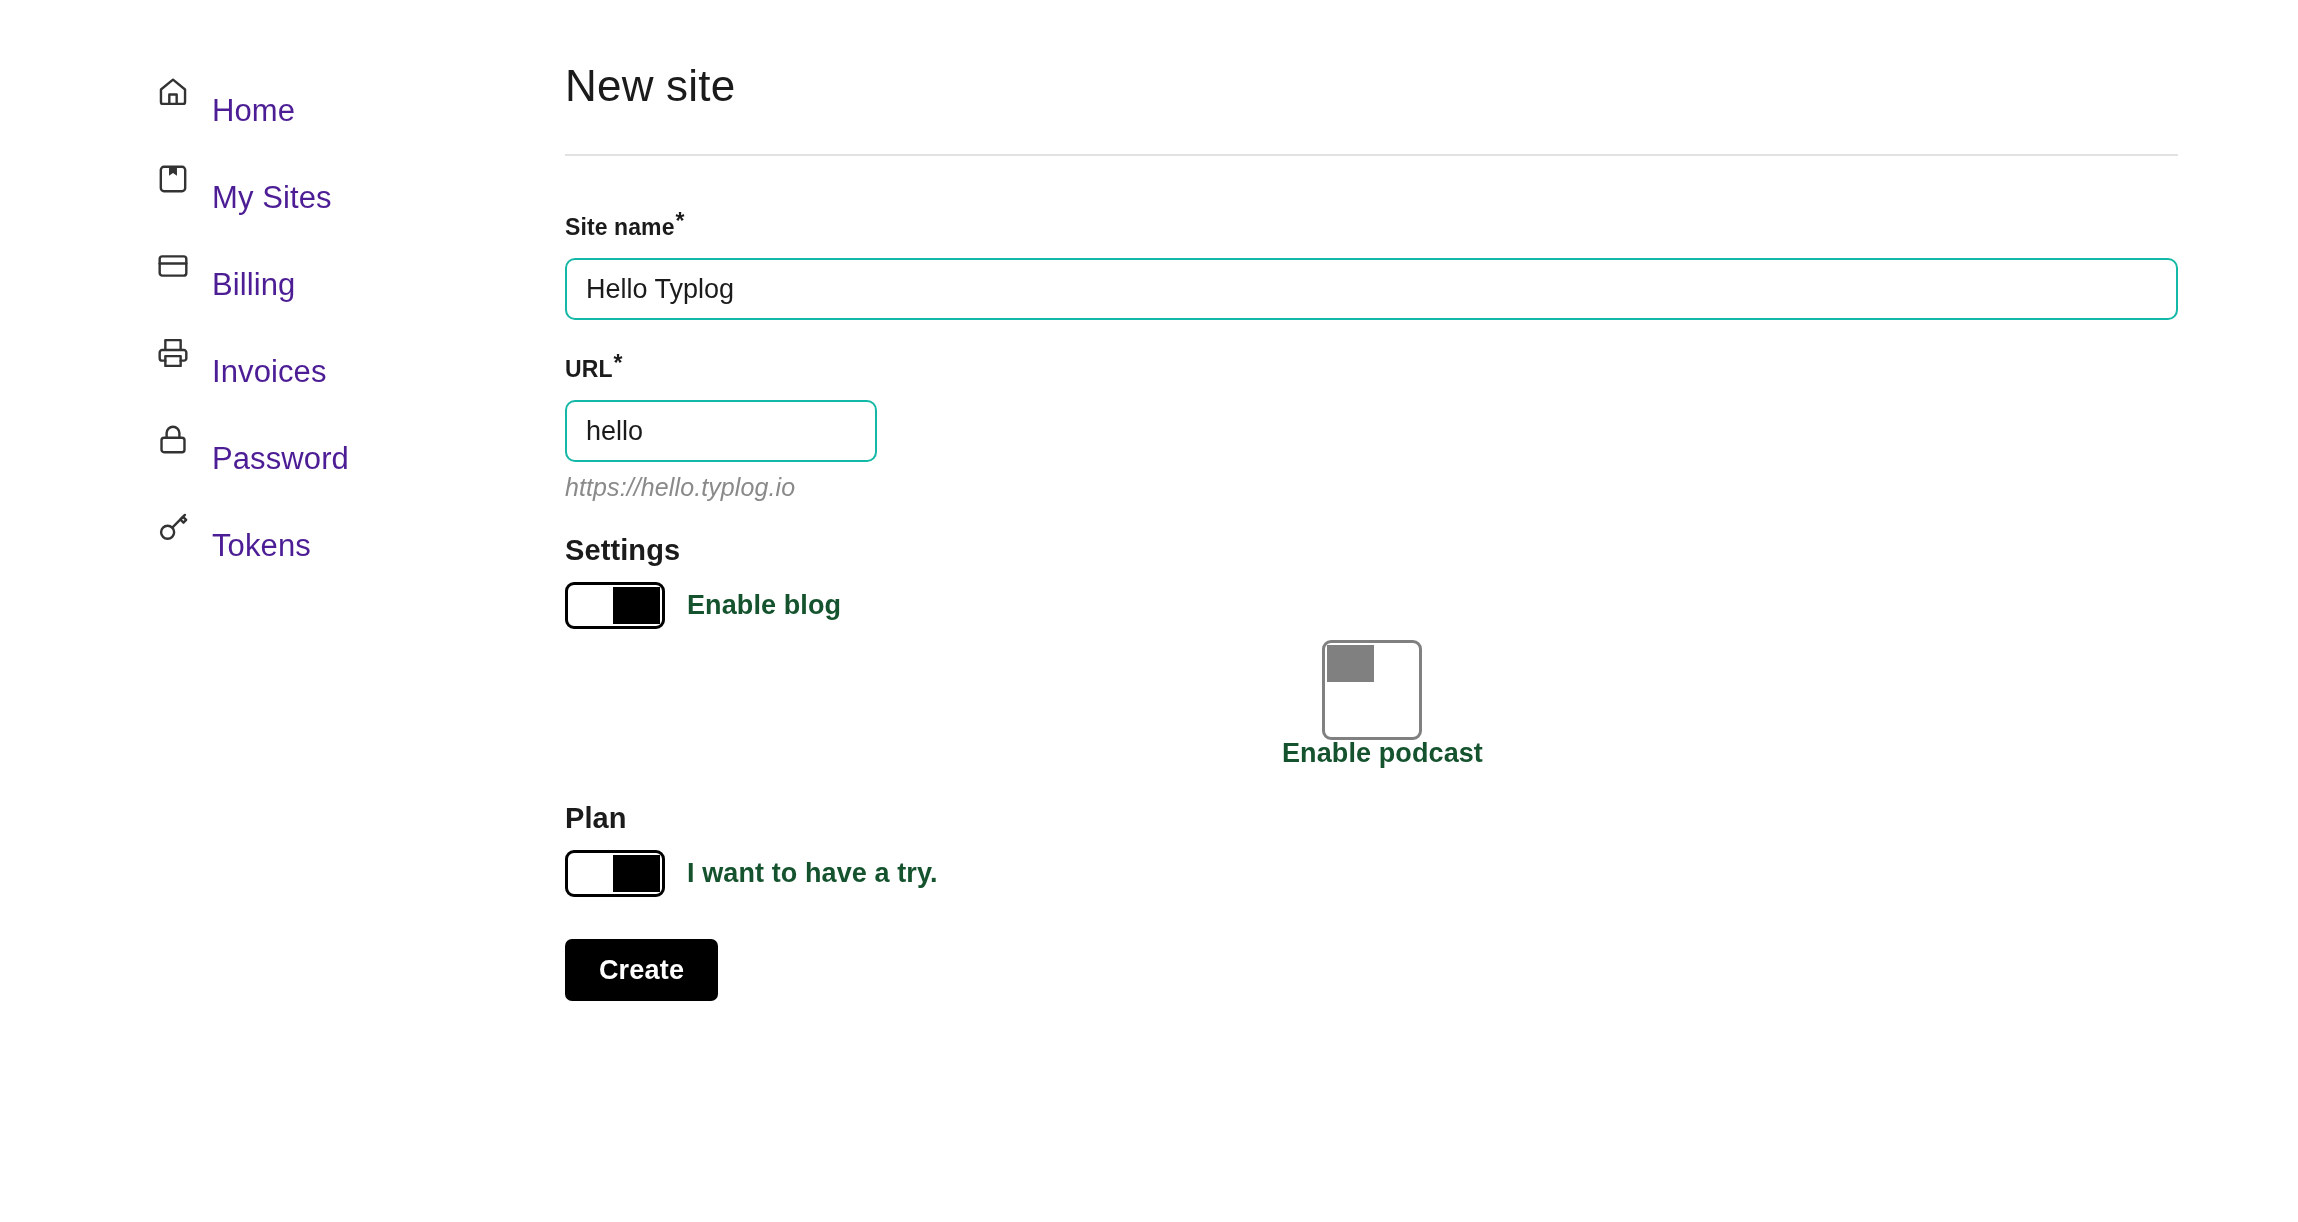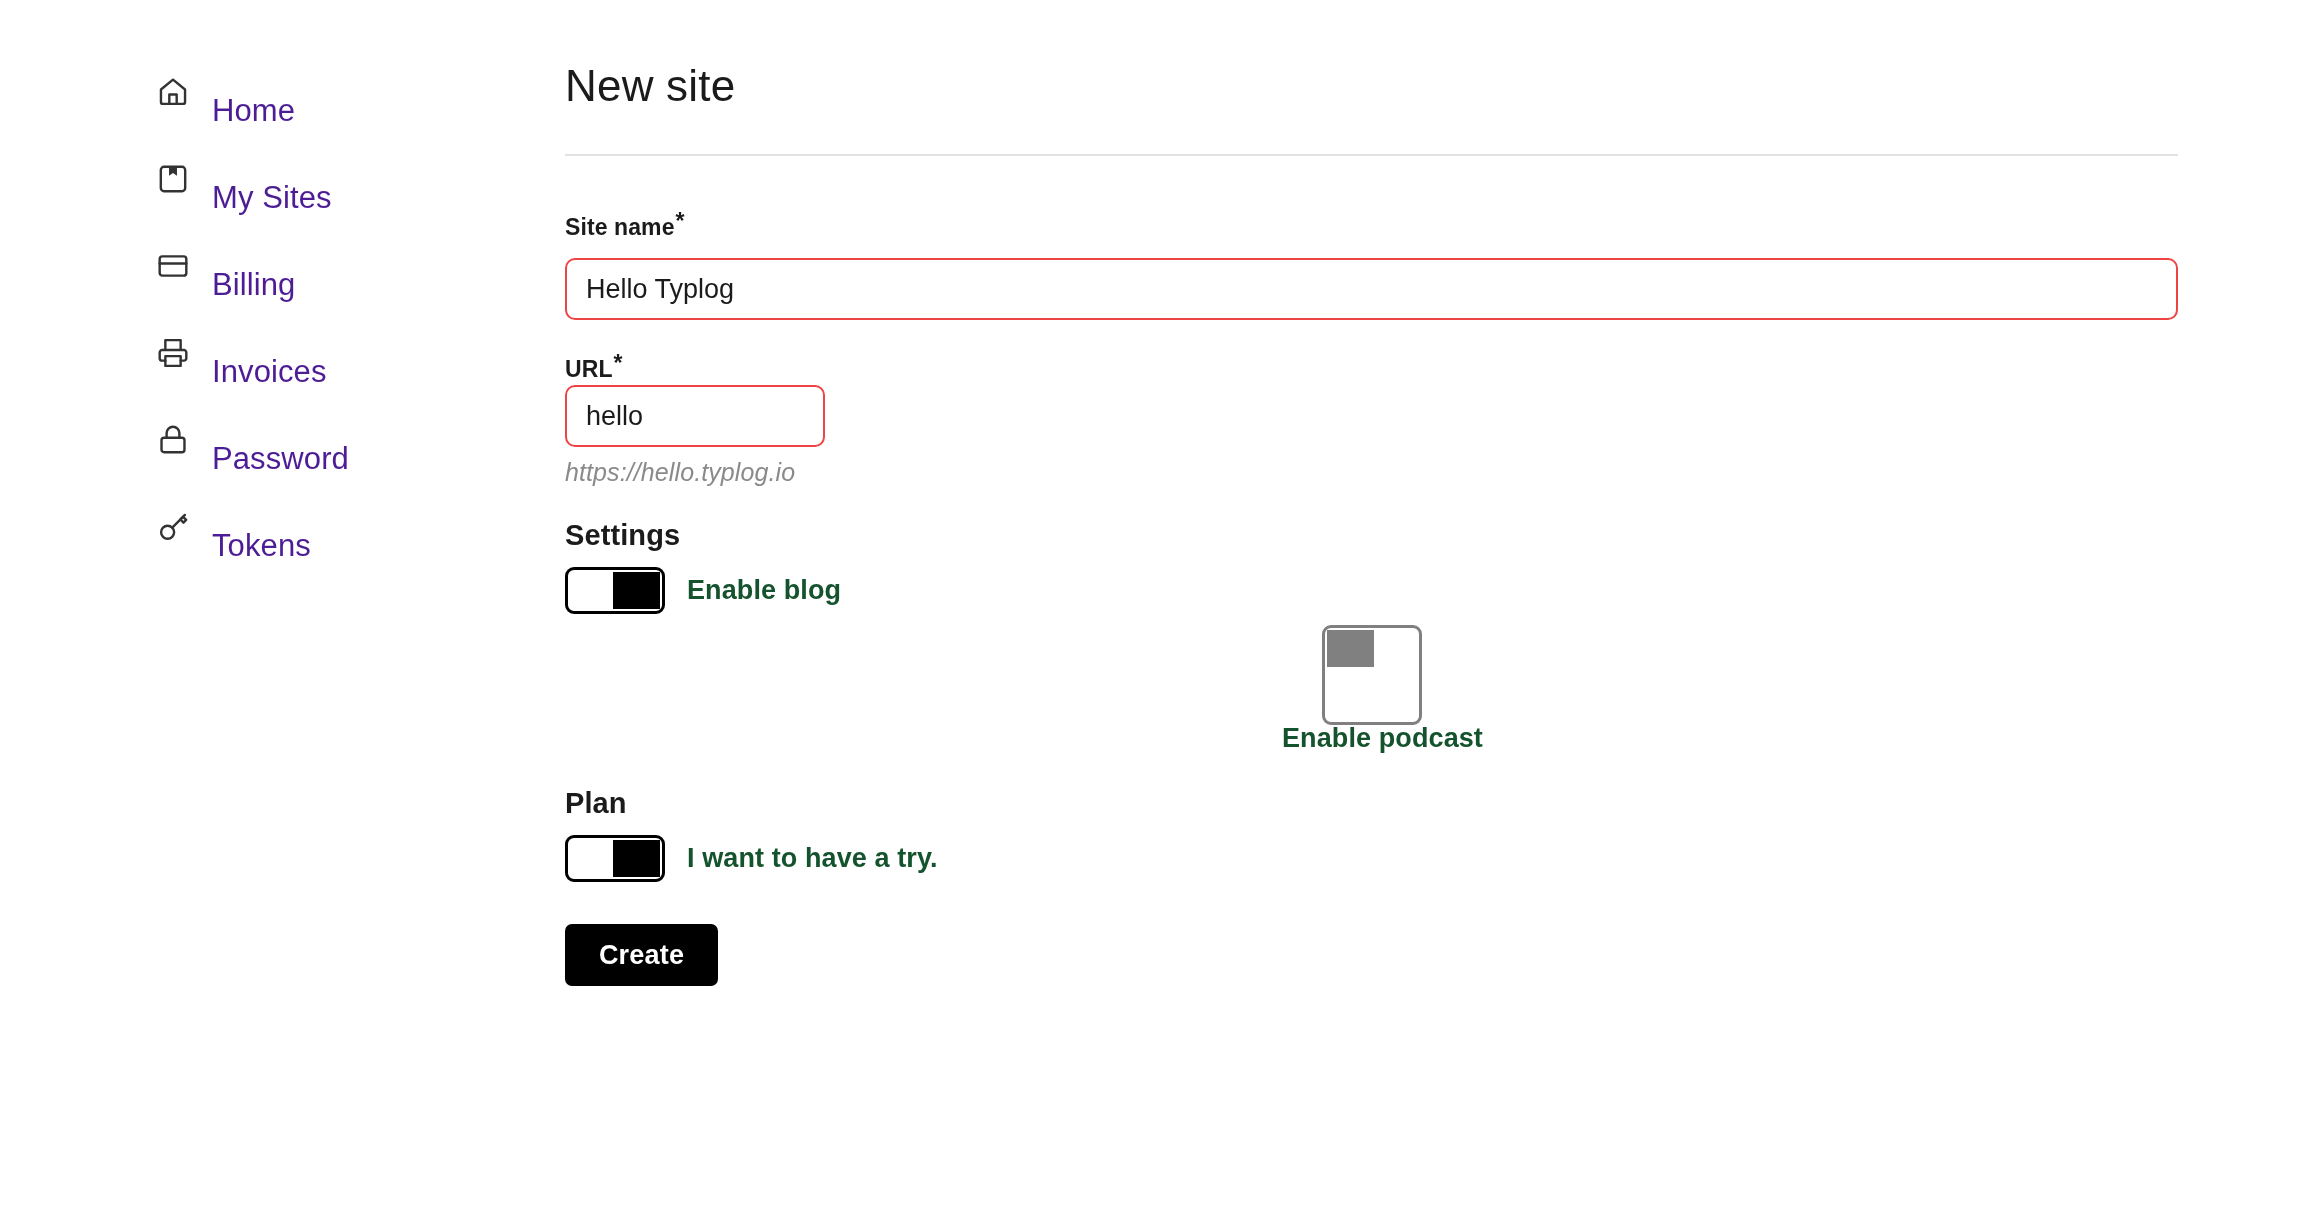--- a/index.html
+++ b/index.html
@@ -92,36 +92,36 @@
     font-size: 23px;
     font-weight: 700;
     vertical-align: super;
     line-height: 0;
     margin-left: 1px;
   }
 
   .text-input {
     display: block;
     height: 62px;
-    border: 2px solid #ef4444;
+    border: 2px solid #14b8a6;
     border-radius: 10px;
     background: #ffffff;
     font-family: "Liberation Sans", sans-serif;
     font-size: 27px;
     color: #1b1b1b;
     padding: 0 19px;
     outline: none;
   }
   #site-name-input {
     width: 1613px;
     margin-top: 19px;
   }
   #url-input {
-    width: 260px;
-    margin-top: 4px;
+    width: 312px;
+    margin-top: 19px;
   }
   #url-hint {
     font-size: 25px;
     color: #8a8a8a;
     margin-top: 13px;
     line-height: 1;
     letter-spacing: 0.1px;
     font-style: italic;
   }
 

